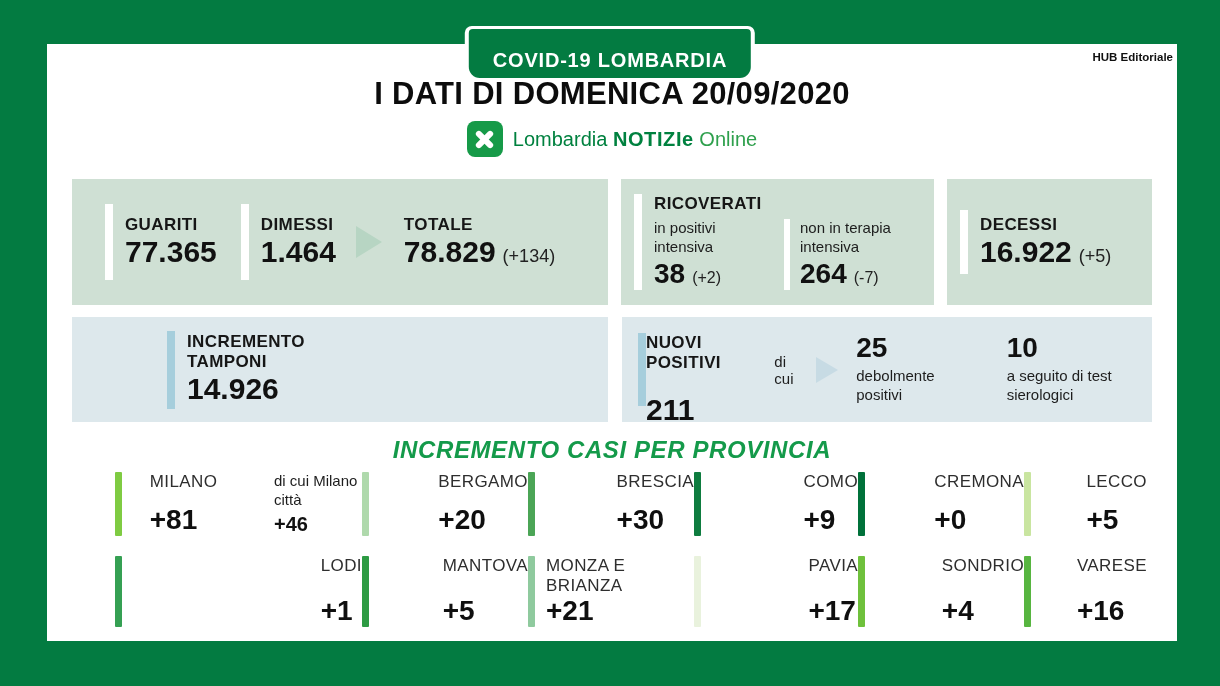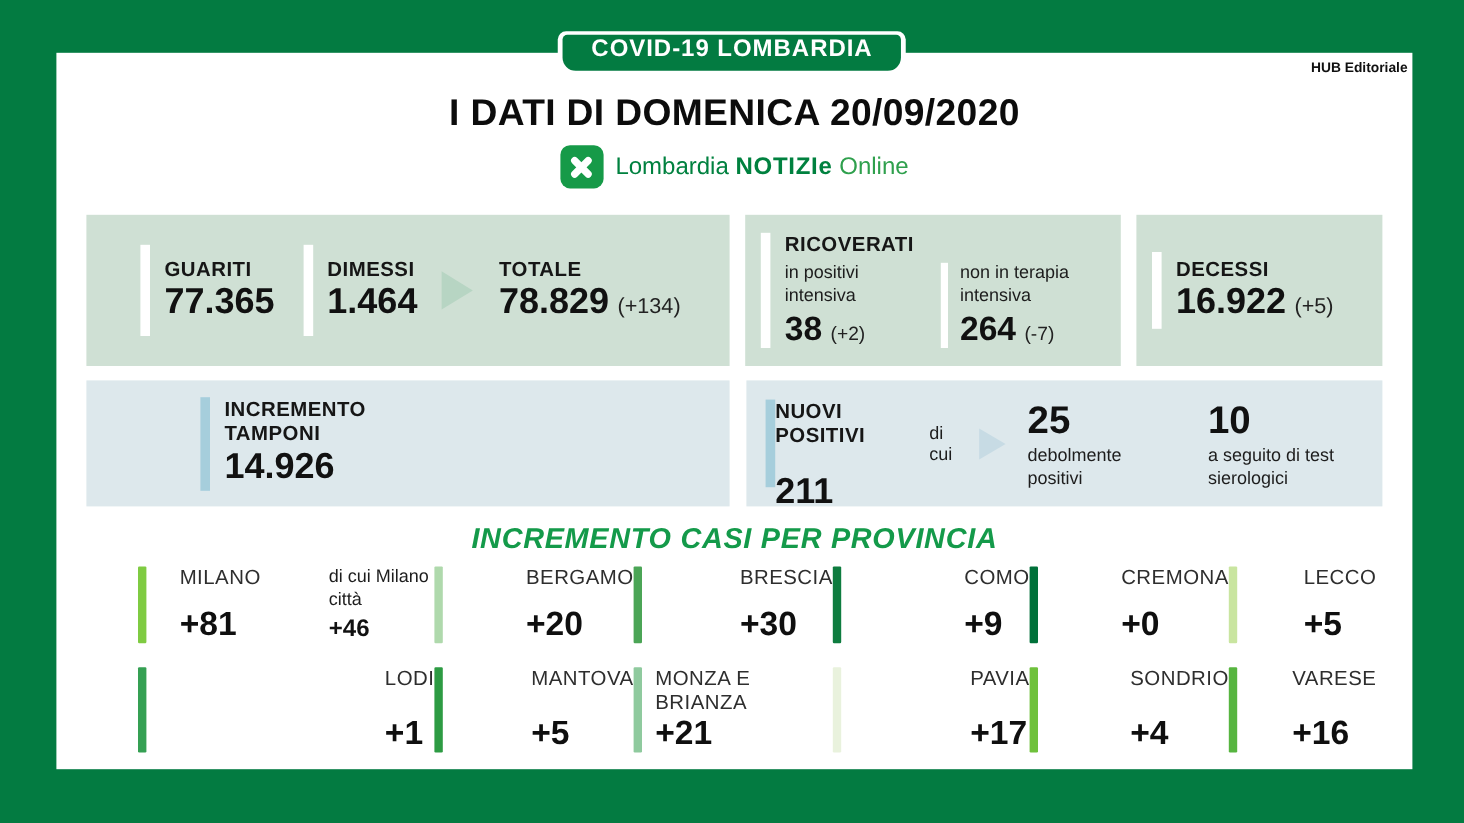--- a/index.html
+++ b/index.html
@@ -2,21 +2,21 @@
 <html><head>
 <meta charset="utf-8">
 <style>
   html,body{margin:0;padding:0;}
   body{width:1220px;height:686px;font-family:"Liberation Sans","DejaVu Sans",sans-serif;background:#037B41;}
   .stage{position:relative;width:1220px;height:686px;background:#037B41;overflow:hidden;}
   .card{position:absolute;left:47px;top:44px;right:43px;bottom:45px;background:#ffffff;}
 
   
   .badge{position:absolute;top:26px;left:50%;transform:translateX(-50%);background:#ffffff;border-radius:7px 7px 15px 15px;padding:3px 4px 4px;z-index:6;}
-  .badge-inner{background:#037B41;color:#fff;font-size:20px;font-weight:700;letter-spacing:0.8px;padding:1px 24px 6px;border-radius:4px 4px 11px 11px;white-space:nowrap;}
+  .badge-inner{background:#037B41;color:#fff;font-size:20px;font-weight:700;letter-spacing:0.8px;padding:20px 24px 6px;border-radius:4px 4px 11px 11px;white-space:nowrap;}
 
   .publisher{position:absolute;top:7px;right:4px;font-size:11.5px;font-weight:700;color:#101010;}
 
   .title{margin:32px 0 0;text-align:center;font-size:31px;font-weight:700;color:#0c0c0c;letter-spacing:0.3px;}
 
   .logo-row{display:flex;align-items:center;justify-content:center;gap:10px;margin-top:7px;height:40px;}
   .logo-mark{width:36px;height:36px;border-radius:8px;background:#169A48;display:flex;align-items:center;justify-content:center;flex:0 0 auto;}
   .logo-text{font-size:20px;color:#00813F;white-space:nowrap;}
   .logo-text .bold{font-weight:700;letter-spacing:0.6px;}
   .logo-text .online{color:#2FA04D;}
@@ -34,21 +34,21 @@
 
   .stat{display:flex;align-items:stretch;}
   .stat-body{margin-left:12px;display:flex;flex-direction:column;justify-content:center;}
   .stat-label{font-size:17px;font-weight:700;color:#161616;letter-spacing:0.4px;line-height:1.18;}
   .value-row{display:flex;align-items:baseline;gap:7px;}
   .stat-value{font-size:30px;font-weight:700;color:#111;line-height:1.15;}
   .stat-value.md{font-size:28px;}
   .delta{font-size:18px;color:#222;}
   .delta.sm{font-size:16px;}
 
-  .panel-totals{width:536px;padding-left:45px;box-sizing:border-box;}
+  .panel-totals{width:536px;padding-left:33px;box-sizing:border-box;}
   .arrow{width:0;height:0;flex:0 0 auto;}
   .arrow.green{border-top:16px solid transparent;border-bottom:16px solid transparent;border-left:26px solid #B7D5C3;margin-left:20px;}
   .arrow.blue{border-top:13px solid transparent;border-bottom:13px solid transparent;border-left:22px solid #C7DBE4;margin-left:8px;align-self:center;}
 
   .panel-ric{width:313px;padding:15px 0 15px 13px;box-sizing:border-box;align-items:stretch;}
   .ric-body{margin-left:12px;display:flex;flex-direction:column;}
   .ric-cols{display:flex;margin-top:5px;flex:1;}
   .ric-col1{width:118px;display:flex;flex-direction:column;margin-right:12px;}
   .ric-col2{display:flex;align-items:stretch;}
   .ric-col2 .col2-body{margin-left:10px;display:flex;flex-direction:column;}
@@ -59,21 +59,21 @@
   .panel-dec{flex:1;padding-left:13px;box-sizing:border-box;}
 
   .panel-tamp{width:536px;padding-left:63px;box-sizing:border-box;}
   .tamp2{margin-left:32px;}
 
   .panel-pos{flex:1;padding:16px 0 16px 16px;box-sizing:border-box;align-items:stretch;}
   .pos-main{margin-left:0;display:flex;flex-direction:column;width:118px;gap:20px;}
   .pos-main .value-row{margin-top:auto;}
   .dicui{font-size:15px;color:#1d1d1d;align-self:center;margin-left:14px;}
   .sub-stat{display:flex;flex-direction:column;margin-left:18px;}
-  .sub-stat .big{font-size:32px;font-weight:700;color:#111;line-height:1.1;}
+  .sub-stat .big{font-size:28px;font-weight:700;color:#111;line-height:1.1;}
   .sub-stat .sub-label{margin-top:3px;}
   .sub-stat.sero{margin-left:38px;}
 
   .prov-title{margin-top:14px;text-align:center;font-size:24px;font-weight:700;font-style:italic;color:#149A4A;letter-spacing:0.6px;}
 
   .prov-grid{display:grid;grid-template-columns:247px 166px 166px 164px 166px 1fr;margin:8px 30px 0 68px;row-gap:20px;}
   .prov{display:flex;align-items:stretch;min-height:62px;justify-content:space-between;}
   .pbar{display:block;width:7px;flex:0 0 auto;margin-right:11px;border-radius:1px;background:#2D9B43;}
   .prov-body{display:flex;flex-direction:column;}
   .pname{font-size:17px;color:#2e2e2e;letter-spacing:0.4px;line-height:1.2;}

